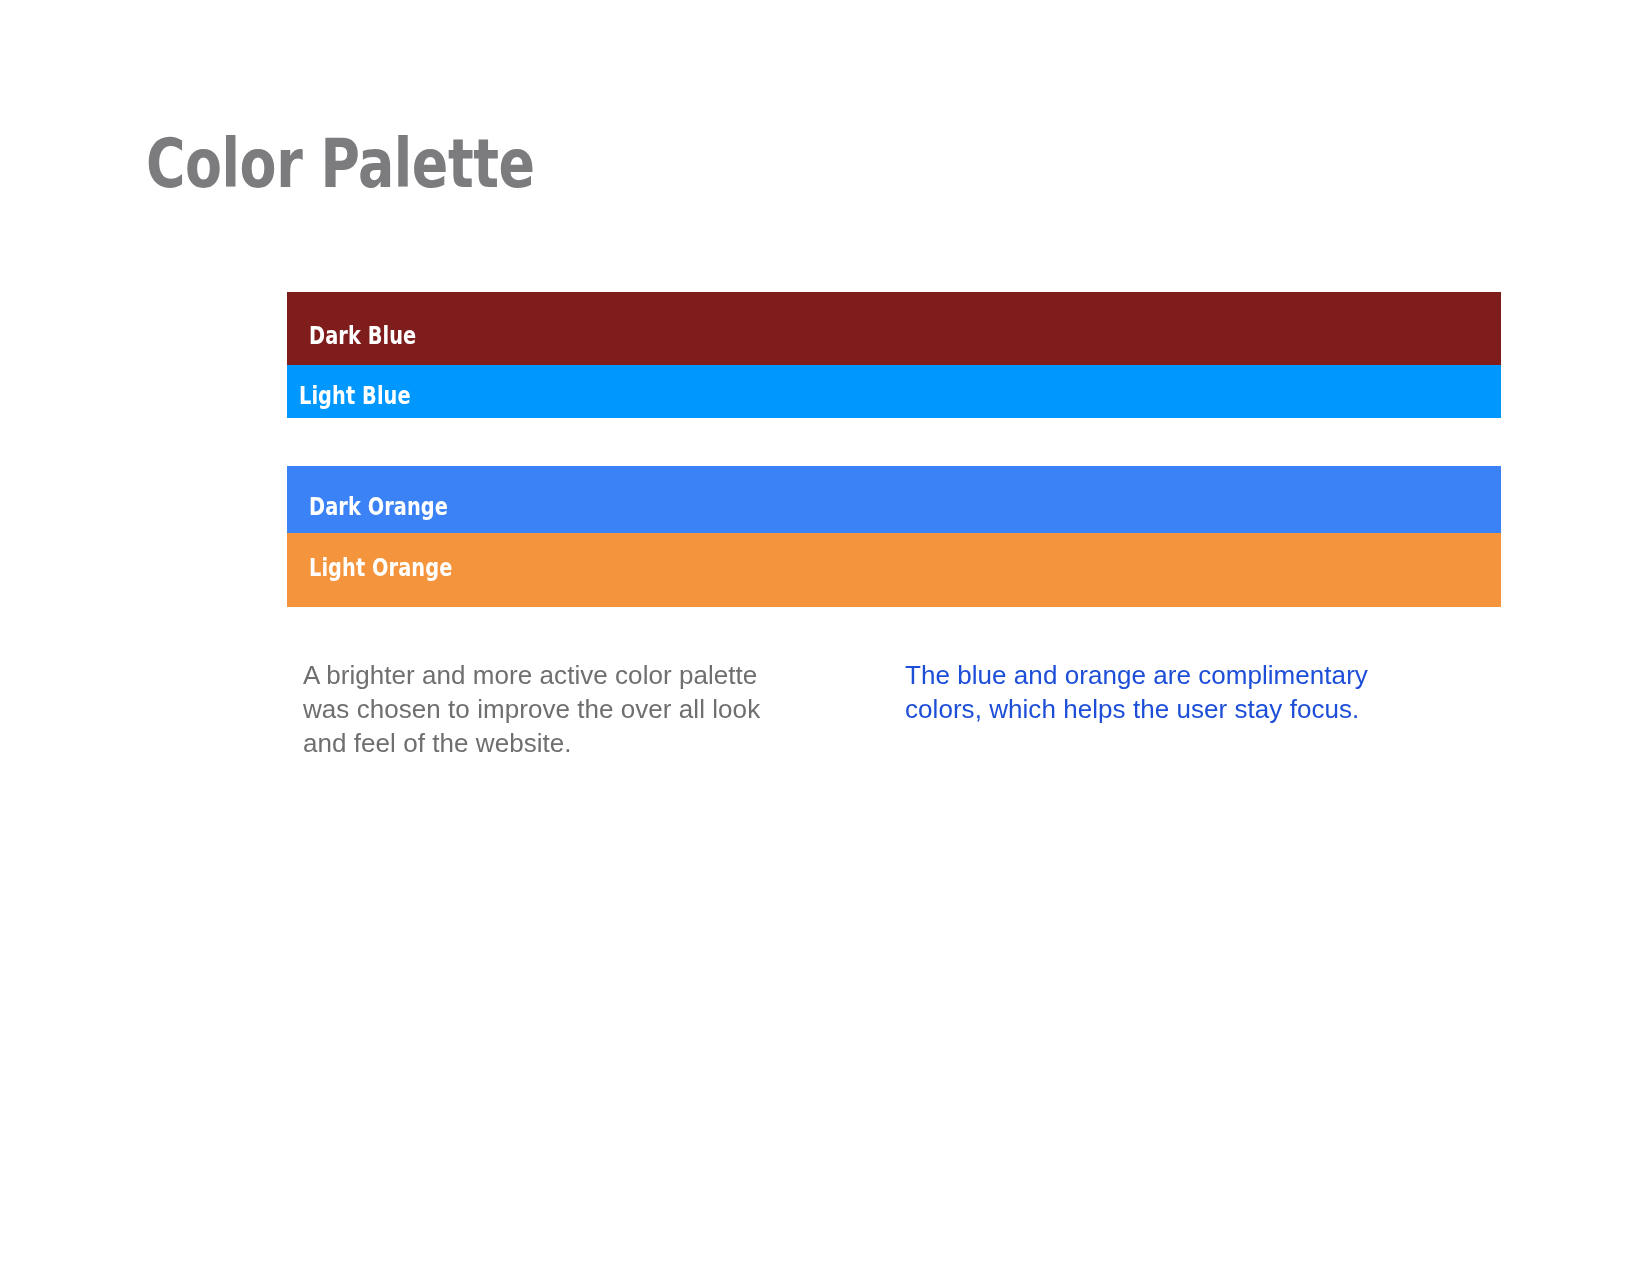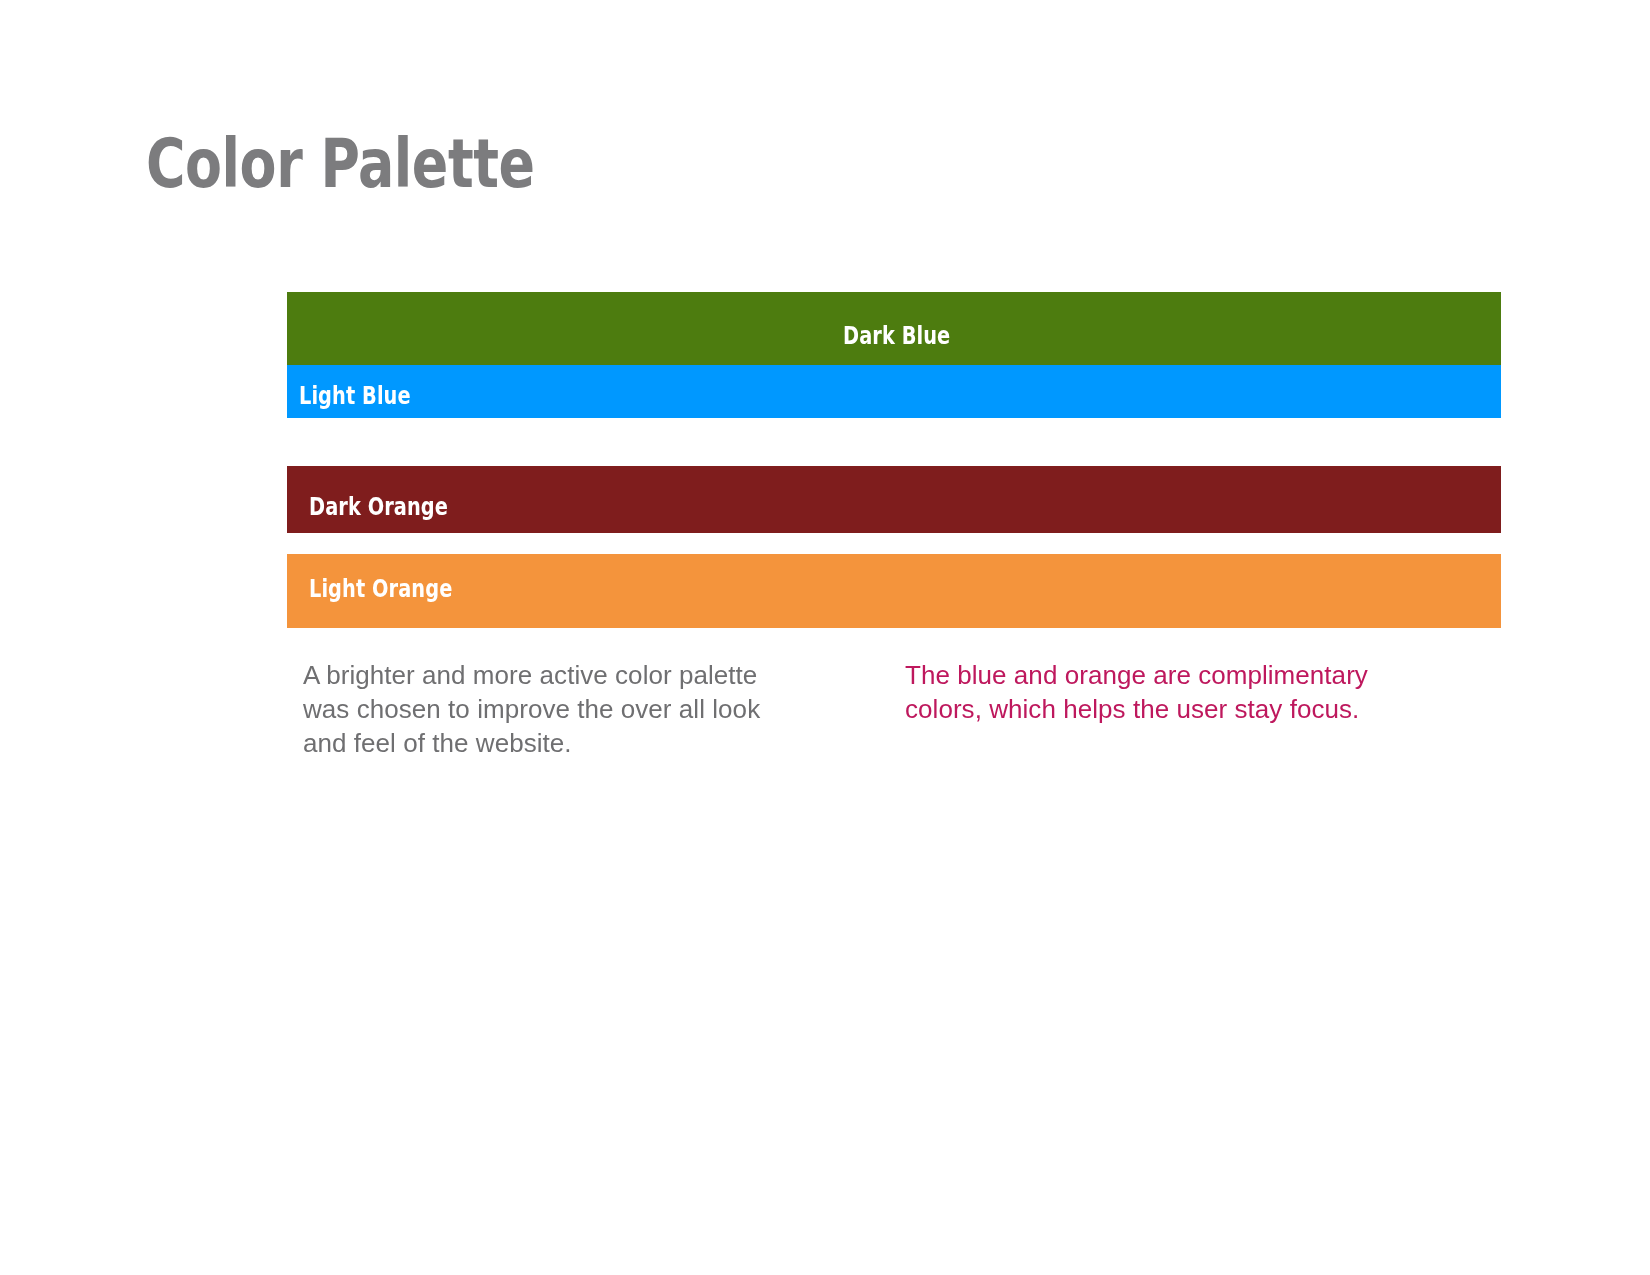--- a/index.html
+++ b/index.html
@@ -99,41 +99,41 @@
 </style>
 </head>
 <body>
 
 <div class="slide" style="background: rgb(255, 255, 255);">
 
   <div class="page-title" style="color: rgb(124, 124, 126);">Color Palette</div>
 
   <div class="swatch-group" id="swatch-group-blue">
 
-    <div class="swatch" id="swatch-dark-blue" style="background-color: #4d7c0f; justify-content: center;">
+    <div class="swatch" id="swatch-dark-blue" style="background-color: #7f1d1d;">
       <span class="swatch-label" style="color: rgb(255, 255, 255);">Dark Blue</span>
     </div>
 
     <div class="swatch" id="swatch-light-blue" style="background-color: rgb(0, 152, 255); padding-left: 12px;">
       <span class="swatch-label" style="color: rgb(255, 255, 255);">Light Blue</span>
     </div>
   </div>
 
   <div class="swatch-group" id="swatch-group-orange">
 
-    <div class="swatch" id="swatch-dark-orange" style="background-color: #7f1d1d; text-align: right;">
+    <div class="swatch" id="swatch-dark-orange" style="background-color: #3b82f6; text-align: right;">
       <span class="swatch-label" style="color: rgb(255, 255, 255);">Dark Orange</span>
     </div>
 
-    <div class="swatch" id="swatch-light-orange" style="background-color: rgb(244, 148, 60); margin-top: 21px;">
+    <div class="swatch" id="swatch-light-orange" style="background-color: rgb(244, 148, 60);">
       <span class="swatch-label" style="color: rgb(255, 255, 255);">Light Orange</span>
     </div>
   </div>
 
   <div class="body-col" id="body-col-left" style="color: rgb(111, 111, 113);">
     <p>A brighter and more active color palette was chosen to improve the over all look and feel of the website.</p>
   </div>
 
-  <div class="body-col" id="body-col-right" style="color: #be185d;">
+  <div class="body-col" id="body-col-right" style="color: #1d4ed8;">
     <p>The blue and orange are complimentary colors, which helps the user stay focus.</p>
   </div>
 
 </div>
 
 </body></html>

